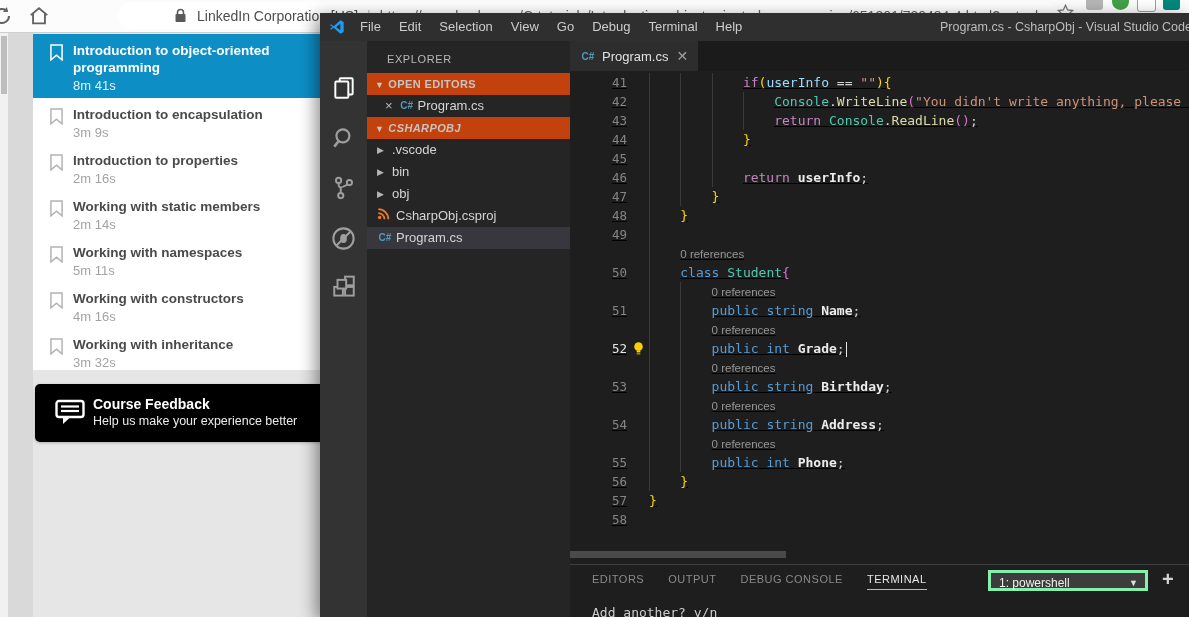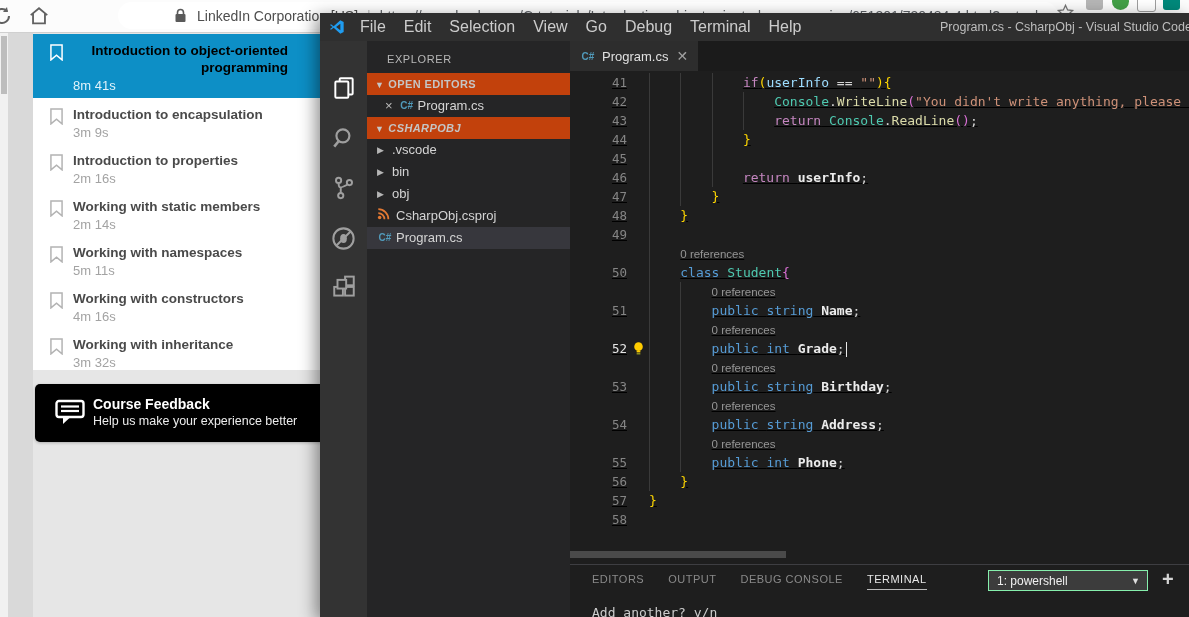--- a/index.html
+++ b/index.html
@@ -26,38 +26,38 @@
   .page-scroll{position:absolute;left:0;top:33px;width:8px;height:584px;background:#f1f1f1;}
   .page-scroll .thumb{position:absolute;left:1px;top:3px;width:6px;height:58px;background:#bdbdbd;}
   .left-gutter{position:absolute;left:8px;top:33px;width:25px;height:584px;background:#d9d9d9;}
 
   .lesson-panel{position:absolute;left:33px;top:34px;width:300px;height:336px;background:#fff;overflow:hidden;}
   .lesson{position:relative;padding:8px 12px 8px 40px;height:30px;cursor:pointer;}
   .lesson.active{background:#0d8fc6;height:48px;}
   .lesson .bm{position:absolute;left:17px;top:10px;color:#b3b3b3;}
   .lesson.active .bm{color:#ffffff;}
   .l-title{font-size:13.5px;font-weight:bold;color:#4a4a4a;width:215px;line-height:17px;}
-  .lesson.active .l-title{color:#000000;text-align:right;}
+  .lesson.active .l-title{color:#ffffff;}
   .l-dur{font-size:13px;color:#a3a3a3;margin-top:2px;}
   .lesson.active .l-dur{color:#dff2fa;}
 
   .feedback{position:absolute;left:35px;top:384px;width:300px;height:58px;background:#000000;
             border-radius:5px;box-shadow:0 1px 3px rgba(0,0,0,.25);cursor:pointer;}
   .fb-icon{position:absolute;left:20px;top:15px;}
   .fb-title{position:absolute;left:58px;top:12px;color:#fff;font-size:14px;font-weight:bold;}
   .fb-sub{position:absolute;left:58px;top:30px;color:#ececec;font-size:12.5px;}
 
   
   .vscode{position:absolute;left:320px;top:13px;width:869px;height:604px;background:#1e1e1e;
           z-index:10;box-shadow:-4px 4px 16px rgba(0,0,0,.45);}
   .titlebar{position:absolute;left:0;top:0;width:100%;height:28px;background:#2f2f2f;
             display:flex;align-items:center;}
   .vs-logo{margin-left:9px;margin-right:6px;display:flex;}
   .menus{display:flex;}
-  .menu-item{color:#cccccc;font-size:16px;padding:0 9px;line-height:28px;cursor:pointer;}
+  .menu-item{color:#cccccc;font-size:13px;padding:0 9px;line-height:28px;cursor:pointer;}
   .win-title{position:absolute;left:620px;top:0;line-height:28px;color:#bdbdbd;font-size:12.5px;white-space:nowrap;}
 
   .activitybar{position:absolute;left:0;top:28px;width:47px;height:576px;background:#333333;
                display:flex;flex-direction:column;align-items:center;padding-top:22px;box-sizing:border-box;}
   .act-icon{width:47px;height:50px;display:flex;align-items:center;justify-content:center;
             color:#9f9f9f;cursor:pointer;}
   .act-icon.active{color:#ffffff;}
 
   .sidebar{position:absolute;left:47px;top:28px;width:203px;height:576px;background:#252526;
            color:#cccccc;font-size:13px;}
@@ -96,21 +96,21 @@
   .caret{display:inline-block;width:1.5px;height:15px;background:#e8e8e8;vertical-align:middle;margin-left:1px;}
   .hscroll{position:absolute;left:250px;top:538px;width:619px;height:7px;}
   .hscroll .thumb{position:absolute;left:0;top:0;width:216px;height:7px;background:#4a4a4a;}
 
   .panel{position:absolute;left:250px;top:551px;width:619px;height:53px;background:#1e1e1e;
          border-top:1px solid #3e3e42;}
   .ptabs{position:absolute;left:22px;top:8px;display:flex;}
   .ptab{font-size:11px;letter-spacing:.5px;color:#8a8a8a;margin-right:24px;padding-bottom:4px;cursor:pointer;}
   .ptab.active{color:#e7e7e7;border-bottom:1px solid #bababa;}
   .shellsel{position:absolute;left:418px;top:5px;width:160px;height:21px;background:#3c3c3c;
-            border:1px solid #86efac;color:#f0f0f0;font-size:12px;line-height:21px;padding-left:8px;
+            border:3px solid #86efac;color:#f0f0f0;font-size:12px;line-height:21px;padding-left:8px;
             box-sizing:border-box;cursor:pointer;}
   .shellsel .arrow{position:absolute;right:7px;top:0;font-size:9px;color:#e0e0e0;}
   .plus{position:absolute;left:592px;top:3px;color:#d4d4d4;font-size:20px;font-weight:bold;cursor:pointer;}
   .termline{position:absolute;left:22px;top:40px;color:#cccccc;font-size:13px;
             font-family:"DejaVu Sans Mono","Liberation Mono",monospace;}
 </style>
 </head>
 <body>
 
 <div class="screen">

